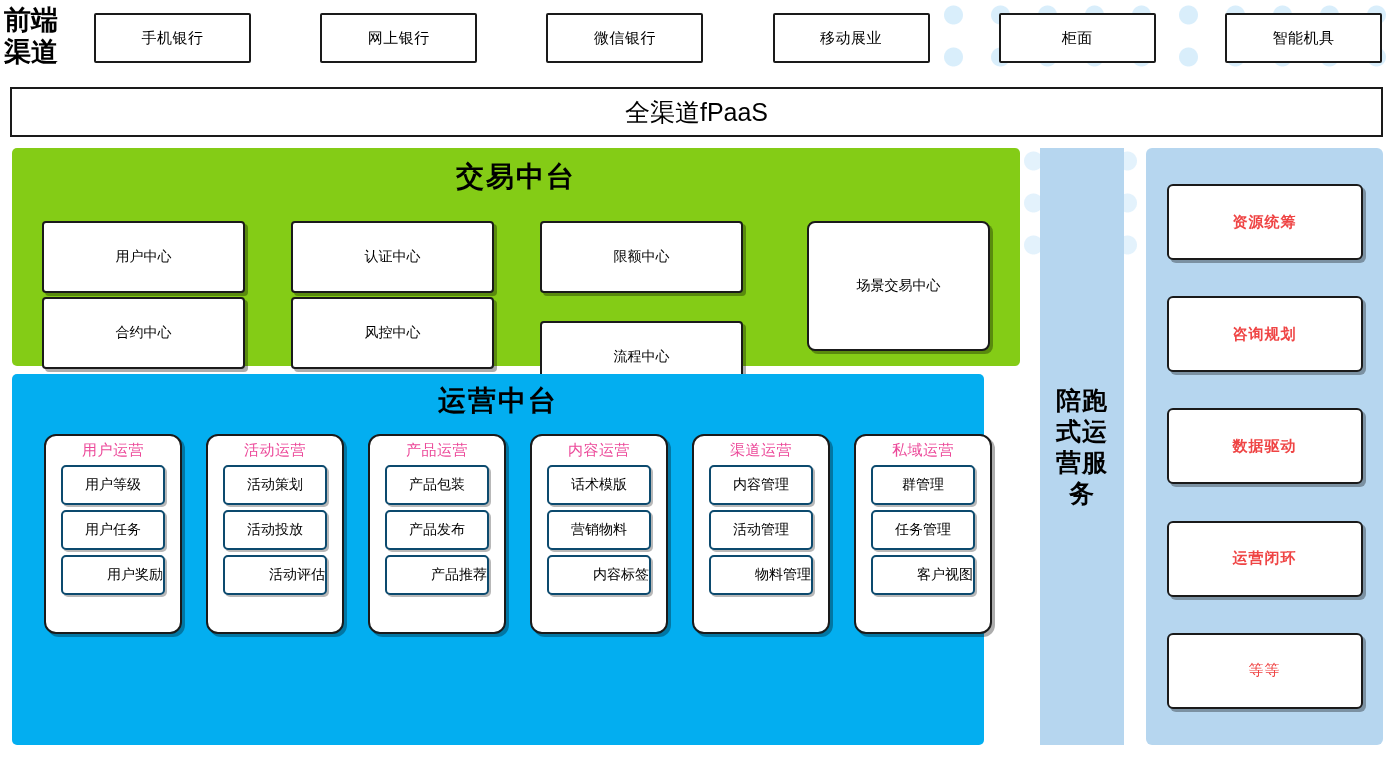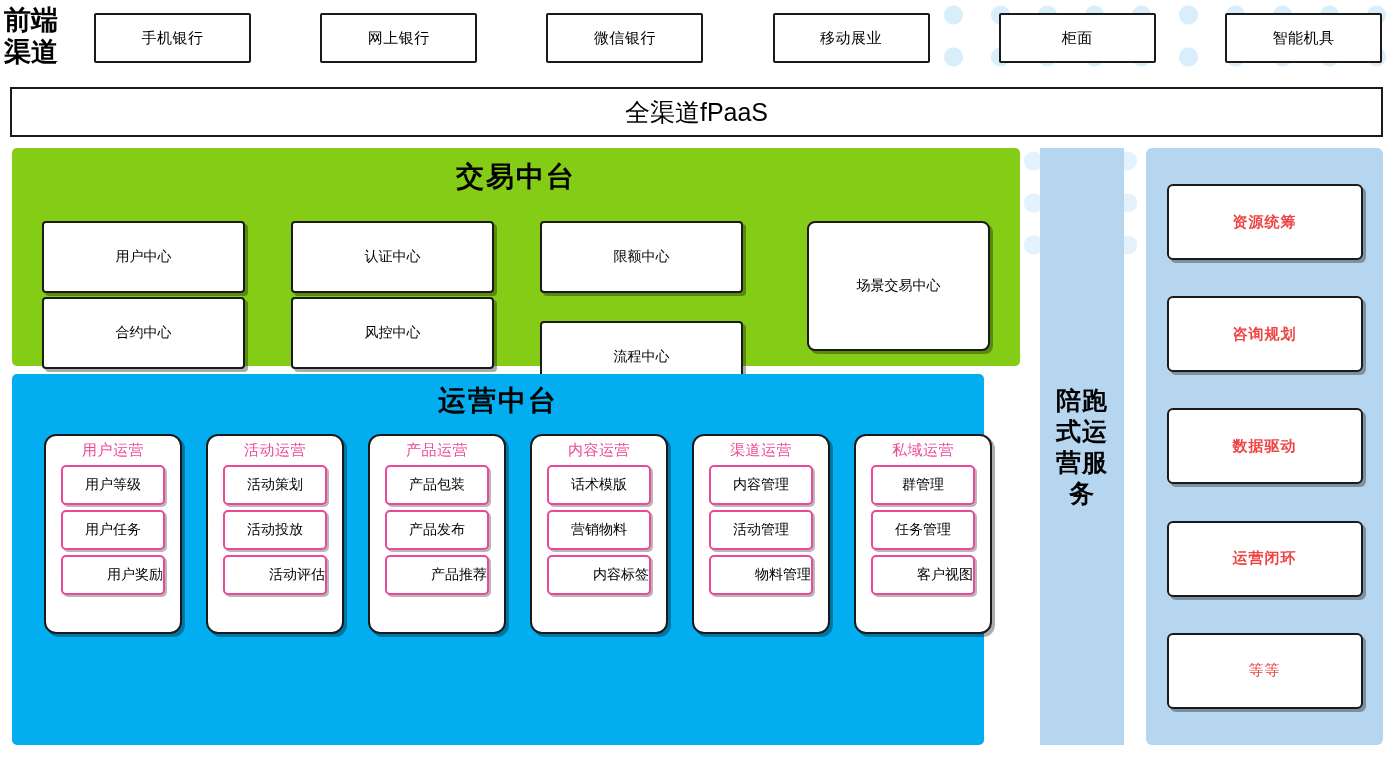--- a/index.html
+++ b/index.html
@@ -196,21 +196,21 @@
   .ops-col-title {
     font-size: 15px;
     color: #ec4899;
     margin-bottom: 5px;
     letter-spacing: 0.5px;
   }
   .ops-item {
     width: 104px;
     height: 40px;
     margin-bottom: 5px;
-    border: 2px solid #ec4899;
+    border: 2px solid #0c4a6e;
     border-radius: 5px;
     background: #fff;
     box-sizing: border-box;
     display: flex;
     align-items: center;
     justify-content: center;
     font-size: 14px;
     color: #000;
     box-shadow: 2px 2px 0 rgba(0,0,0,0.28);
   }

